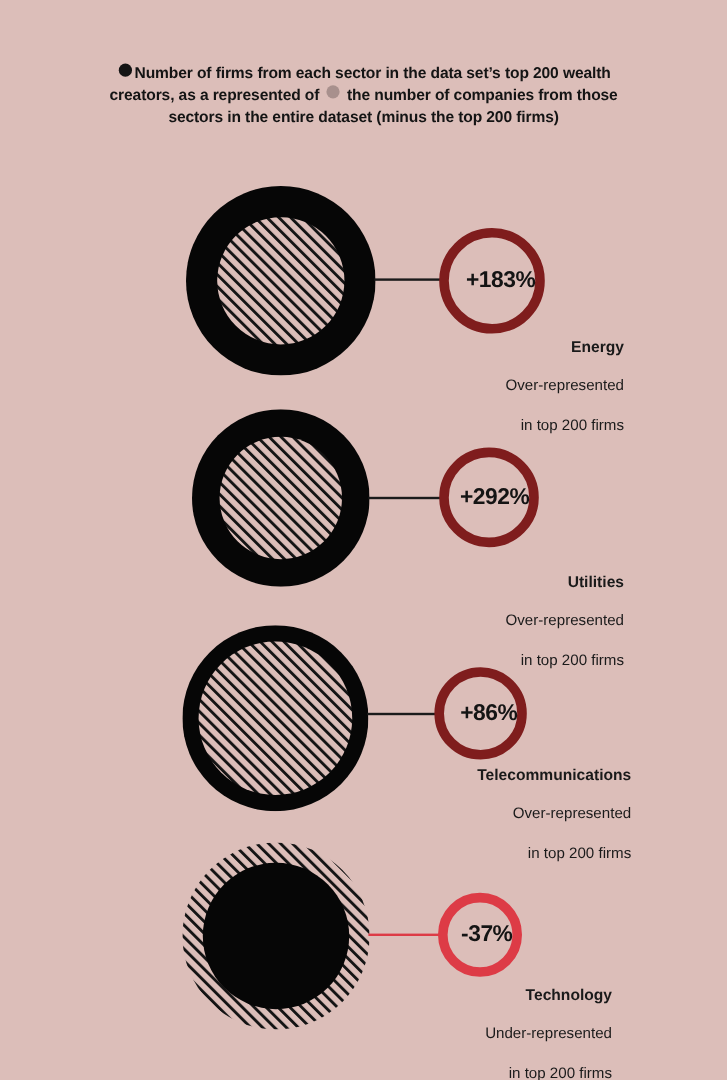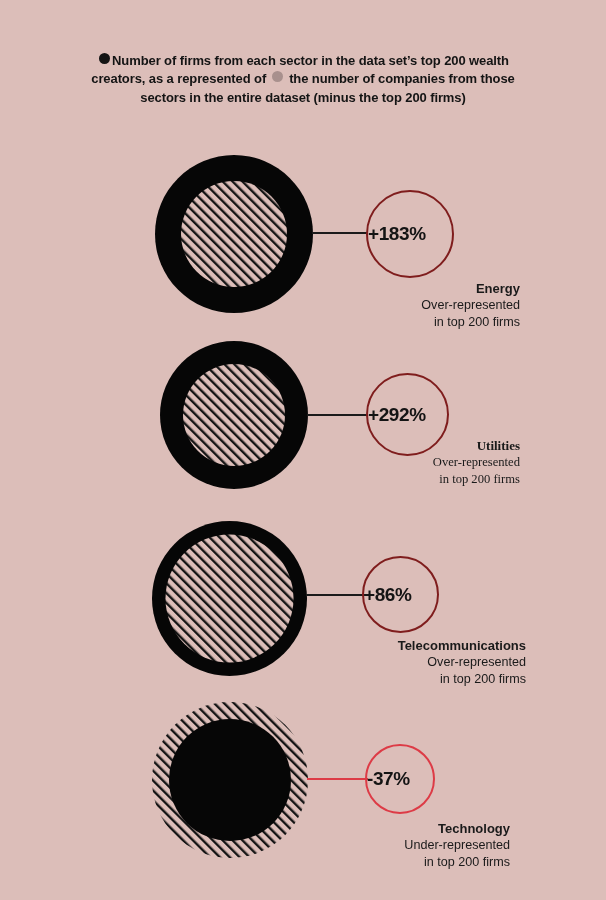--- a/index.html
+++ b/index.html
@@ -59,27 +59,27 @@
 
   .connector {
     position: absolute;
     height: 2px;
     background: #1b1b1b;
   }
   .connector.neg { background: #dd3b46; height: 2px; }
 
   .badge {
     position: absolute;
-    border: 2px solid #7f1d1d;
+    border: 8px solid #7f1d1d;
     border-radius: 50%;
     background: transparent;
     box-sizing: border-box;
     display: flex;
     align-items: center;
-    justify-content: flex-start;
+    justify-content: flex-end;
   }
   .badge.neg { border-color: #dd3b46; }
   .badge-label {
     font-size: 19px;
     font-weight: bold;
     letter-spacing: -0.4px;
     color: #141414;
     white-space: nowrap;
   }
 
@@ -93,20 +93,21 @@
     display: block;
     font-size: 13px;
     font-weight: bold;
     white-space: nowrap;
   }
   .caption .rep, .caption .scope {
     display: block;
     font-size: 12.6px;
     font-weight: normal;
     white-space: nowrap;
+    margin-top: 16px;
   }
 </style>
 </head>
 <body>
 
 <div id="header">
   <span class="hdr-line">
     <span class="dot dot-black"></span><span>Number of firms from each sector in the data set’s top 200 wealth</span>
   </span>
   <span class="hdr-line">
@@ -151,21 +152,21 @@
           </pattern>
         </defs>
         <circle cx="74" cy="74" r="74" fill="#060606"></circle>
         <circle cx="74" cy="74" r="51" fill="url(#hatchB)"></circle>
       </svg>
     </div>
     <div class="connector" style="left:307px; top:414px; width:61px;"></div>
     <div class="badge" style="left:366px; top:373px; width:83px; height:83px;">
       <span class="badge-label">+292%</span>
     </div>
-    <div class="caption" style="left:300px; top:437px; width:220px;font-family:Liberation Serif, serif;">
+    <div class="caption" style="left:300px; top:476px; width:220px;">
       <span class="sector">Utilities</span>
       <span class="rep">Over-represented</span>
       <span class="scope">in top 200 firms</span>
     </div>
   </div>
 
   <div class="group">
     <div class="bubble-wrap" style="left:152px; top:521px; width:155px; height:155px;">
       <svg class="bubble" width="155" height="155" viewBox="0 0 155 155">
         <defs>

